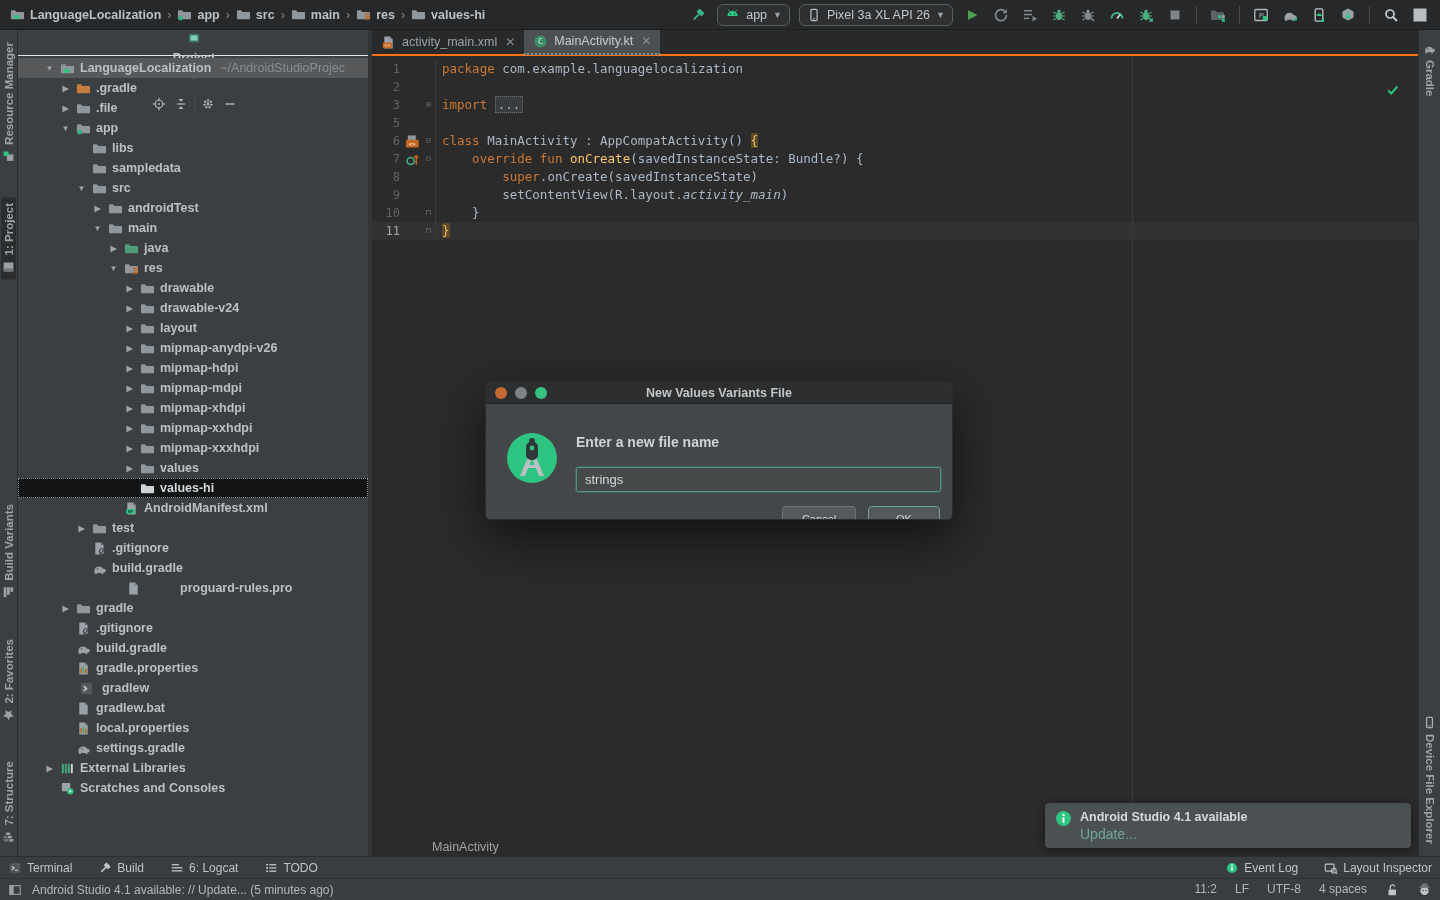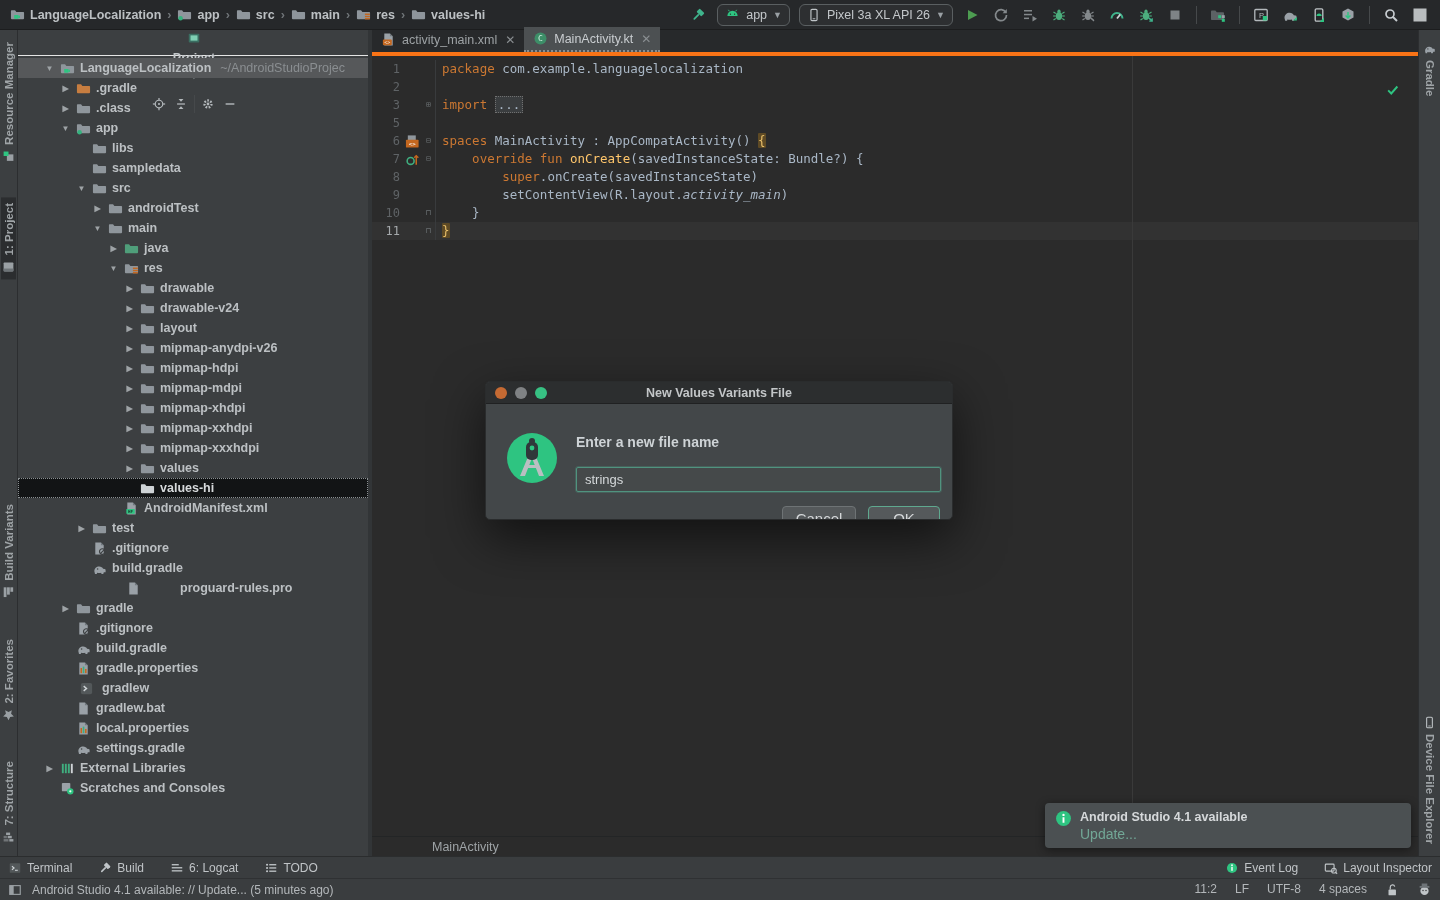--- a/index.html
+++ b/index.html
@@ -44,21 +44,21 @@
     font-weight:700; color:#bcc0c3; cursor:pointer; }
   .trow .arrow { width:11px; text-align:center; font-size:8px; color:#9ea3a6; flex:none; }
   .trow .extra { color:#8a8e91; font-weight:400; margin-left:4px; }
   .trow.ghost-sel { background:#56585a; }
   .trow.active-sel { background:#121415; color:#d6d9db; outline:1px dotted #8a8f92; outline-offset:-1px; }
 
   #splitter { width:4px; background:#323537; }
 
   
   #editor-col { flex:1; display:flex; flex-direction:column; min-width:0; background:#2b2b2b; }
-  #tabbar { height:26px; background:#27292b; display:flex; align-items:flex-end; border-bottom:4px solid #f97316; }
+  #tabbar { height:26px; background:#27292b; display:flex; align-items:center; border-bottom:2px solid #f97316; }
   .tab { height:25px; display:flex; align-items:center; gap:6px; padding:0 9px; color:#9da2a5; cursor:pointer; }
   .tab .close { color:#8a8f92; font-size:12px; margin-left:2px; }
   .tab.active { background:#4c5052; color:#c9cdd0; border-bottom:2px dotted #8a8f92; }
   #code-area { flex:1; position:relative; overflow:hidden; padding-top:4px; }
   #guide { position:absolute; left:760px; top:0; bottom:0; width:1px; background:#3a3a3a; }
   #ok-check { position:absolute; top:26px; right:18px; }
   .cline { height:18px; display:flex; align-items:center; font-family:"DejaVu Sans Mono", monospace;
     font-size:12.5px; line-height:18px; }
   .cline.caret { background:#323232; }
   .lnum { width:28px; text-align:right; color:#5f6366; flex:none; font-size:12px; }
@@ -94,21 +94,21 @@
     color:#c3c6c8; font-weight:700; font-size:12.5px; }
   .tlights { position:absolute; left:9px; top:5px; display:flex; gap:8px; }
   .tlight { width:12px; height:12px; border-radius:50%; }
   #dialog-body { position:relative; height:117px; }
   #dialog-logo { position:absolute; left:20px; top:28px; }
   #dialog-label { position:absolute; left:90px; top:30px; font-size:14px; font-weight:700; color:#ced3d6; }
   #dialog-input { position:absolute; left:90px; top:63px; width:365px; height:25px; background:#45494a;
     border:1px solid #50937f; outline:1px solid rgba(80,147,127,.35); border-radius:2px;
     color:#d4d8da; font-family:"Liberation Sans", sans-serif; font-size:13px; padding:0 8px; }
   .dlg-btn { position:absolute; top:102px; height:25px; border-radius:4px; background:#55595b;
-    border:1px solid #6e7375; color:#d5d8da; font-size:15px; font-family:"Liberation Sans", sans-serif; }
+    border:1px solid #6e7375; color:#d5d8da; font-size:11px; font-family:"Liberation Sans", sans-serif; }
   #btn-cancel { left:296px; width:74px; }
   #btn-ok { left:382px; width:72px; border:1px solid #5fa98f; }
 
   
   #notification { position:absolute; left:1045px; top:803px; width:366px; height:45px; z-index:50;
     background:#4b5052; border-radius:4px; box-shadow:0 2px 10px rgba(0,0,0,.45);
     display:flex; padding:7px 10px; gap:8px; }
   #notif-title { font-weight:700; color:#d6d9db; font-size:12.5px; }
   #notif-link { color:#72a796; font-size:14px; margin-top:2px; cursor:pointer; }
 </style>
@@ -432,21 +432,21 @@
           <svg class="ic" width="15" height="15" viewBox="0 0 16 16">
             <path d="M1 4.5c0-.5.4-1 1-1h3.4l1.4 1.7H14c.6 0 1 .5 1 1V12c0 .6-.4 1-1 1H2c-.6 0-1-.4-1-1z" fill="#c77d40"></path>
           </svg>
           <span>.gradle</span>
         </div>
         <div class="trow" style="padding-left: 42px;">
           <span class="arrow">▶</span>
           <svg class="ic" width="15" height="15" viewBox="0 0 16 16">
             <path d="M1 4.5c0-.5.4-1 1-1h3.4l1.4 1.7H14c.6 0 1 .5 1 1V12c0 .6-.4 1-1 1H2c-.6 0-1-.4-1-1z" fill="#8f969c"></path>
           </svg>
-          <span>.class</span>
+          <span>.file</span>
         </div>
         <div class="trow" style="padding-left: 42px;">
           <span class="arrow">▼</span>
           <svg class="ic" width="15" height="15" viewBox="0 0 16 16">
             <path d="M1 4.5c0-.5.4-1 1-1h3.4l1.4 1.7H14c.6 0 1 .5 1 1V12c0 .6-.4 1-1 1H2c-.6 0-1-.4-1-1z" fill="#8f969c"></path>
             <circle cx="3.8" cy="12" r="2.4" fill="#34b27d"></circle>
           </svg>
           <span>app</span>
         </div>
         <div class="trow" style="padding-left: 58px;">
@@ -773,21 +773,21 @@
         <div class="cline">
           <span class="lnum">6</span>
           <span class="gicon">
             <svg class="ic" width="15" height="15" viewBox="0 0 16 16">
               <rect x="3" y="1.5" width="8.5" height="6" fill="#8f969c"></rect>
               <rect x="1" y="6" width="13.5" height="8.5" rx="1" fill="#c4671f"></rect>
               <text x="7.7" y="12.6" font-size="6" font-family="DejaVu Sans Mono, monospace" fill="#fff" text-anchor="middle">&lt;&gt;</text>
             </svg>
           </span>
           <span class="gfold">⊟</span>
-          <span class="ctext"><span class="kw">spaces </span><span class="pl">MainActivity : AppCompatActivity() </span><span class="brace">{</span></span>
+          <span class="ctext"><span class="kw">class </span><span class="pl">MainActivity : AppCompatActivity() </span><span class="brace">{</span></span>
         </div>
         <div class="cline">
           <span class="lnum">7</span>
           <span class="gicon">
             <svg class="ic" width="15" height="15" viewBox="0 0 16 16">
               <circle cx="6" cy="9.5" r="3.7" fill="none" stroke="#3fae7f" stroke-width="1.7"></circle>
               <g stroke="#c4671f" stroke-width="1.6" fill="none">
                 <line x1="12" y1="13.5" x2="12" y2="4"></line>
                 <path d="M9.8 6.2L12 4l2.2 2.2"></path>
               </g>

